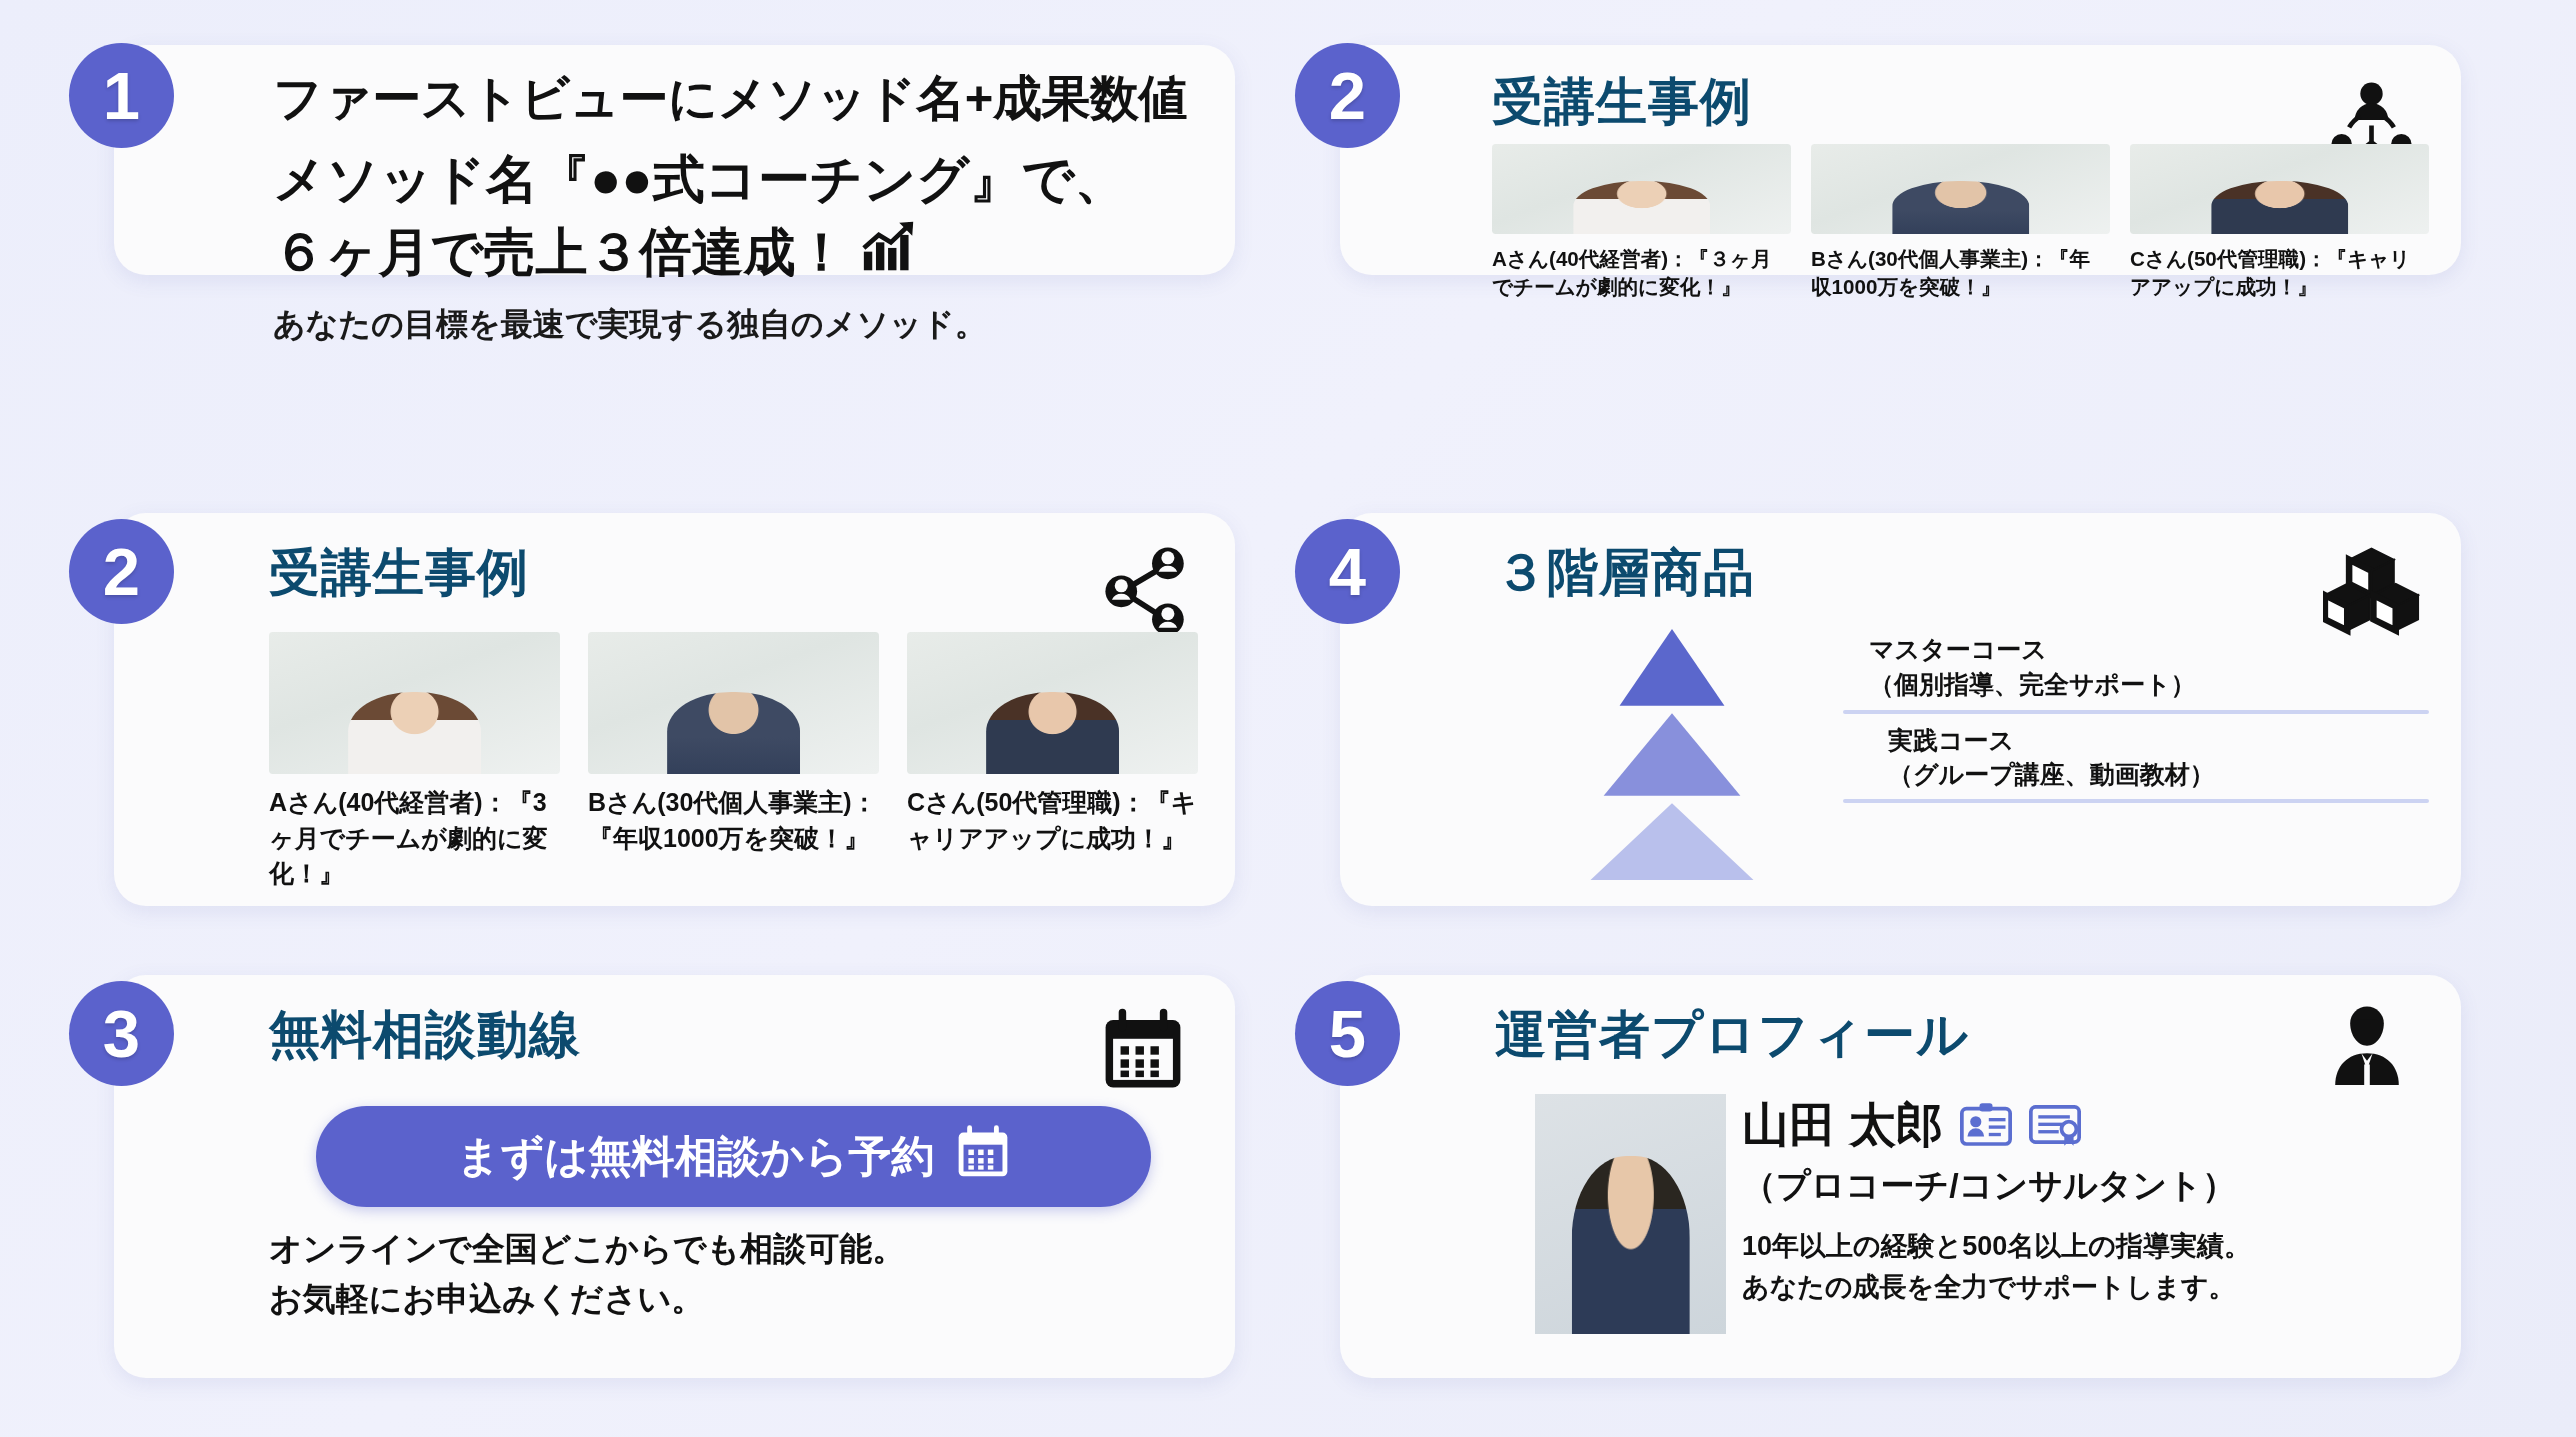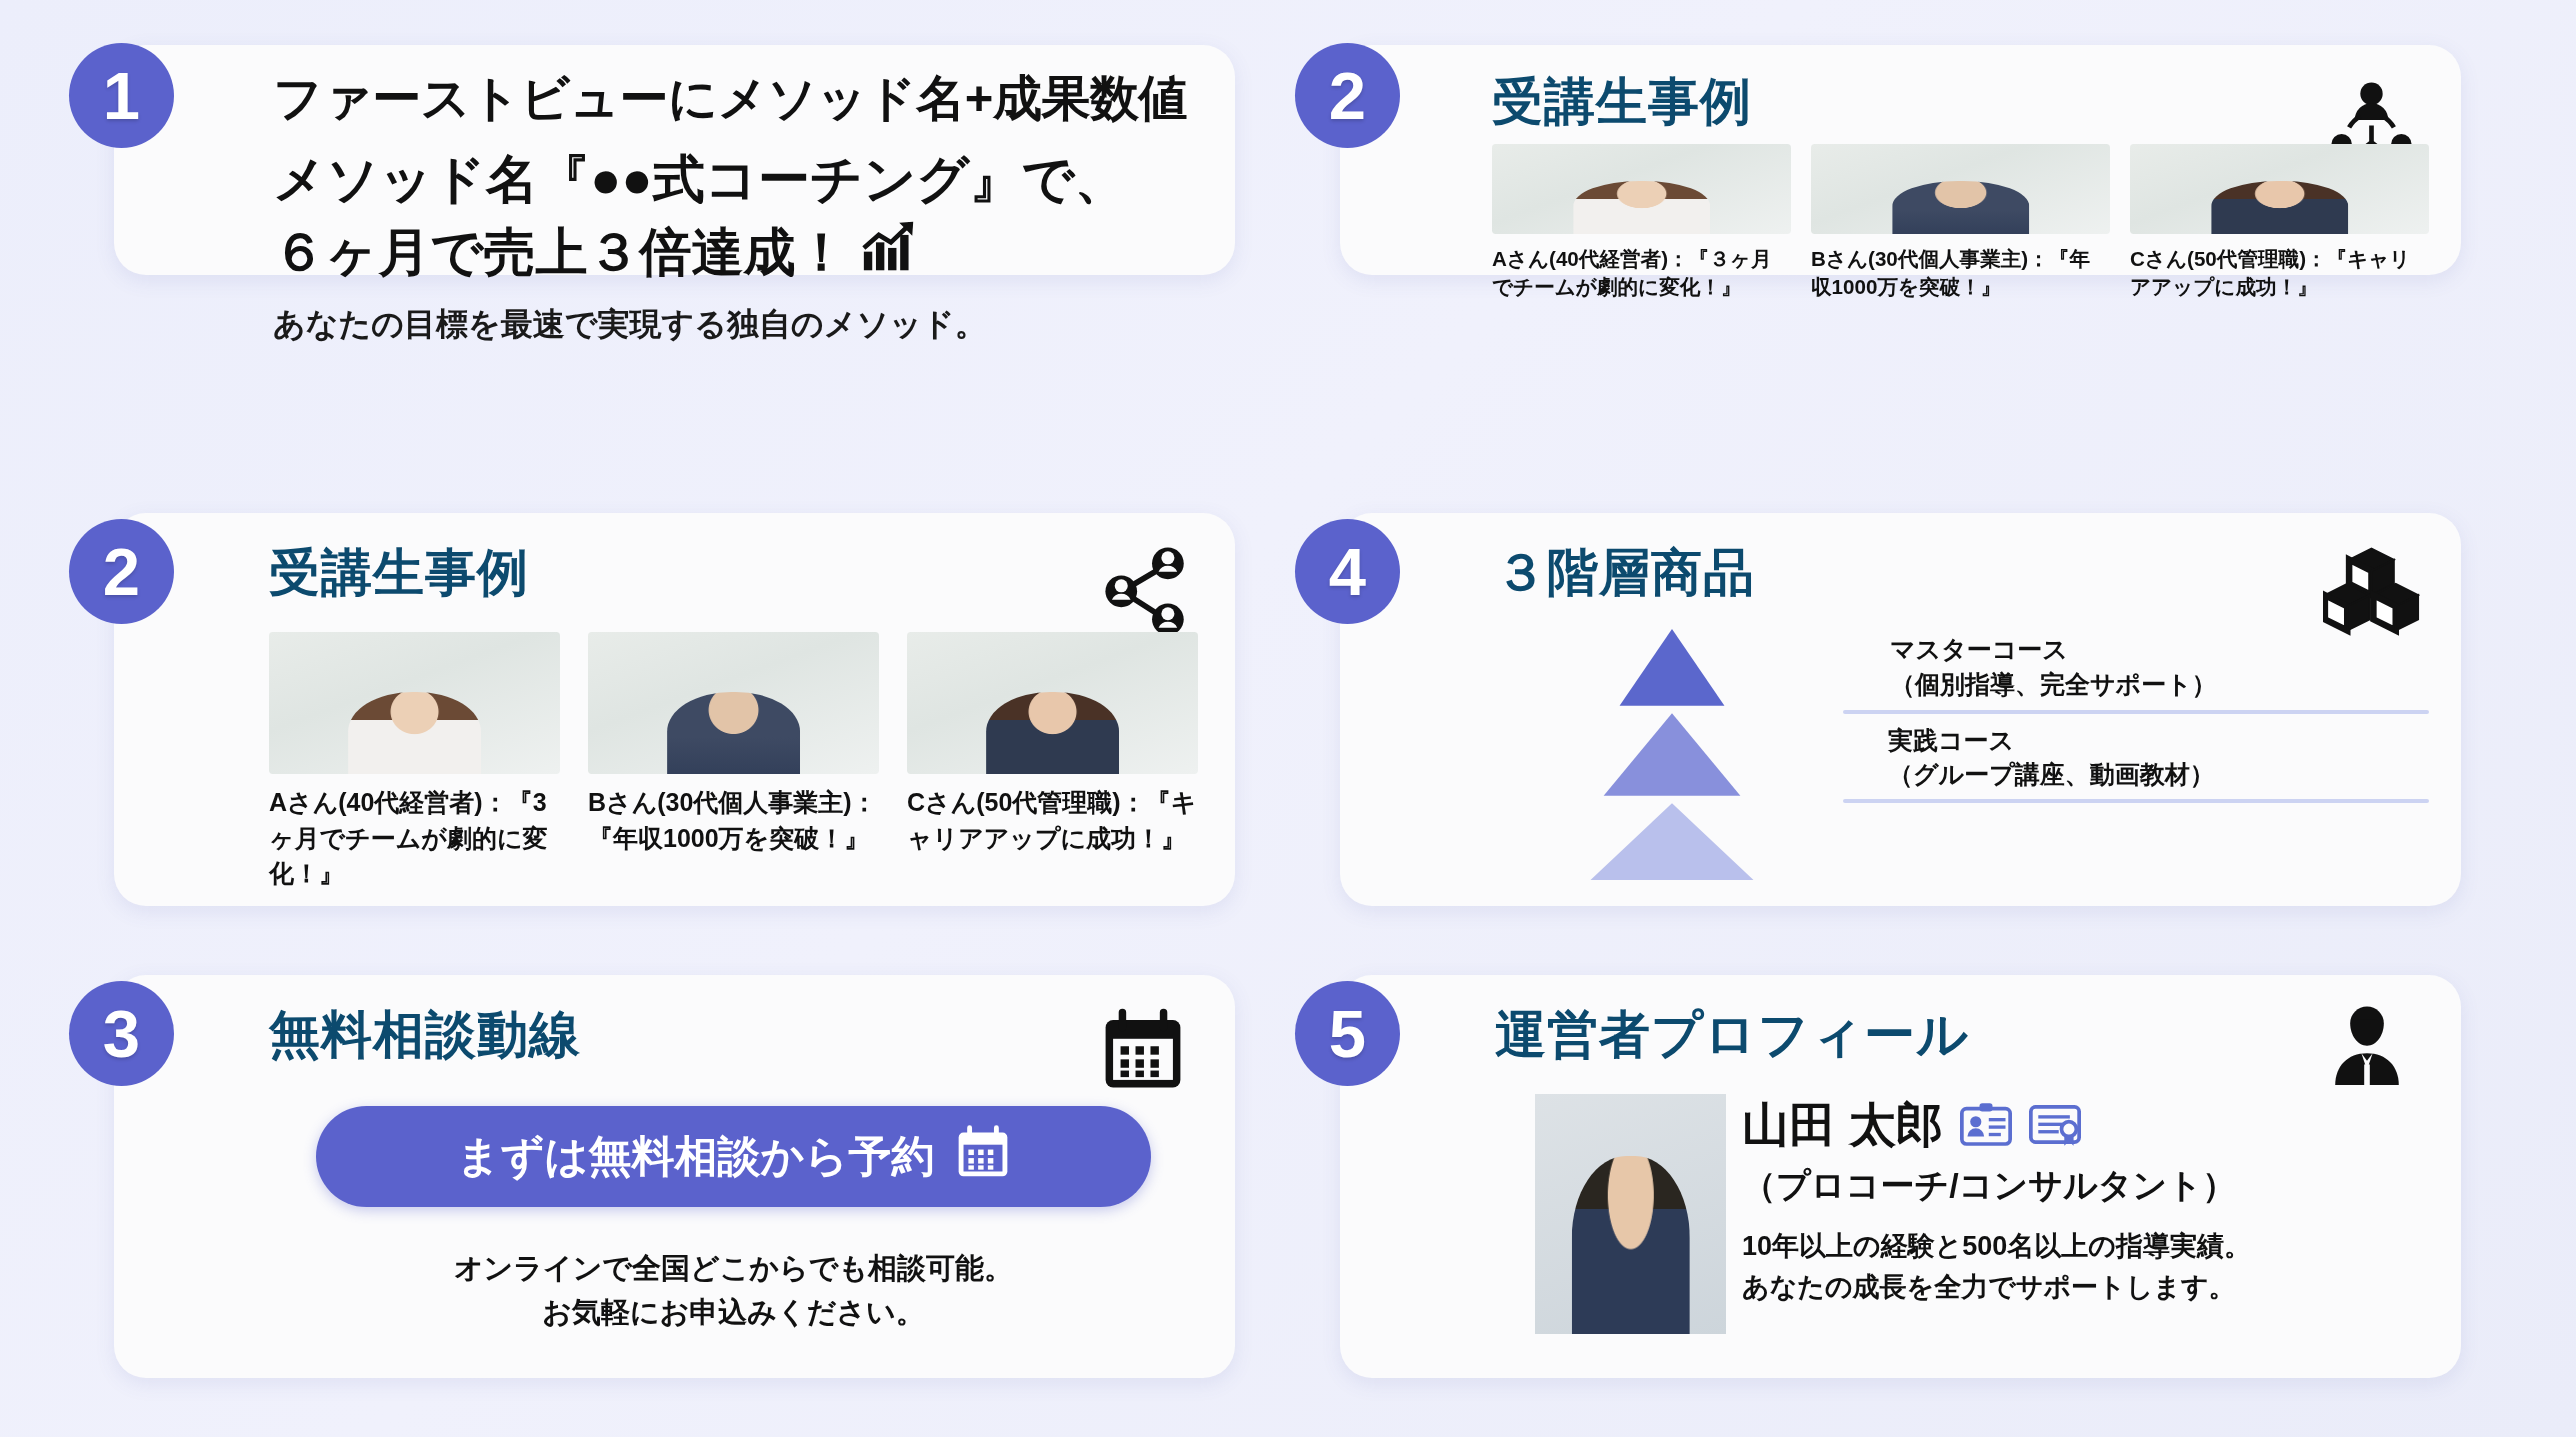--- a/index.html
+++ b/index.html
@@ -107,21 +107,21 @@
   .cta {
     margin: 36px auto 0;
     width: 835px; height: 101px;
     background: #5b62cc;
     border-radius: 52px;
     display: flex; align-items: center; justify-content: center; gap: 20px;
     color: #fff; font-size: 43px; font-weight: 700;
     box-shadow: 0 3.7px 13px rgba(91,98,204,.32);
     white-space: nowrap;
   }
-  .cta-note { text-align: center; font-size: 29px; font-weight: 700; color: #111; margin-top: 40px; line-height: 1.5; }
+  .cta-note { font-size: 33px; font-weight: 700; color: #111; margin-top: 17px; line-height: 1.5; }
 
   
   #card5 { left: 1340px; top: 975px; width: 1121px; height: 403px; padding: 26px 37px 0 155px; }
   .prof { display: flex; gap: 16px; margin-top: 24px; padding-left: 40px; }
   .prof-photo { width: 191px; height: 240px; flex: none; background: linear-gradient(160deg,#dde2e6,#cdd5db); position: relative; overflow: hidden; }
   .prof-photo::after {
     content:""; position:absolute; left:50%; bottom:0; transform:translateX(-50%);
     width: 62%; height: 74%; border-radius: 46% 46% 0 0;
     background: radial-gradient(ellipse at 50% 22%, #e7c7a9 0 27%, transparent 28%),
                 linear-gradient(#2a2620 0 30%, #2d3b57 30% 100%);
@@ -244,21 +244,21 @@
     <div class="pyr-wrap">
       <svg class="pyr" viewBox="0 0 350 268">
         <polygon points="175,0 231,82 119,82" fill="#5b67cc"></polygon>
         <polygon points="175,90 248,178 102,178" fill="#8890dc"></polygon>
         <polygon points="175,186 262,268 88,268" fill="#b9c0ec"></polygon>
       </svg>
 
       <div class="pline" style="left:348px; top:81px; width:586px;"></div>
       <div class="pline" style="left:348px; top:170px; width:586px;"></div>
 
-      <div class="prow" style="left:395px; top:3.7px;">
+      <div class="prow" style="left:374px; top:3.7px;">
         <div>
           <div class="ptext">マスターコース</div>
           <div class="ptext">（個別指導、完全サポート）</div>
         </div>
       </div>
       <div class="prow" style="left:393px; top:94px;">
         <div>
           <div class="ptext">実践コース</div>
           <div class="ptext">（グループ講座、動画教材）</div>
         </div>

